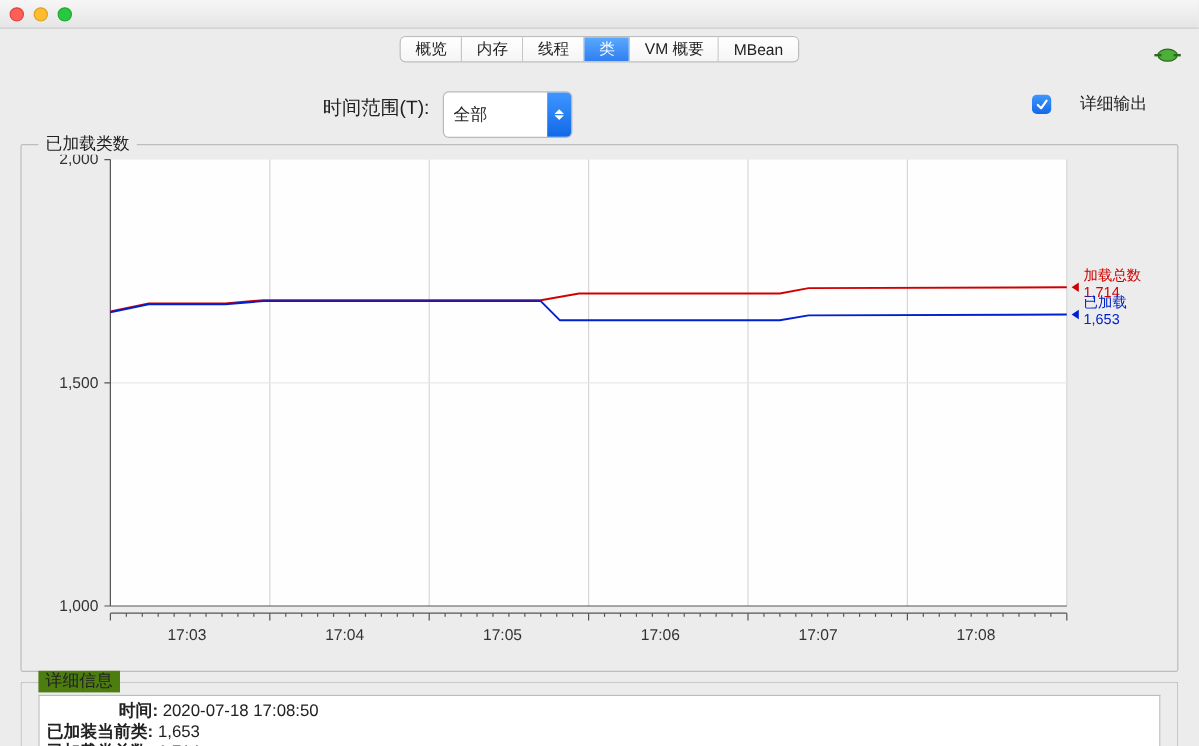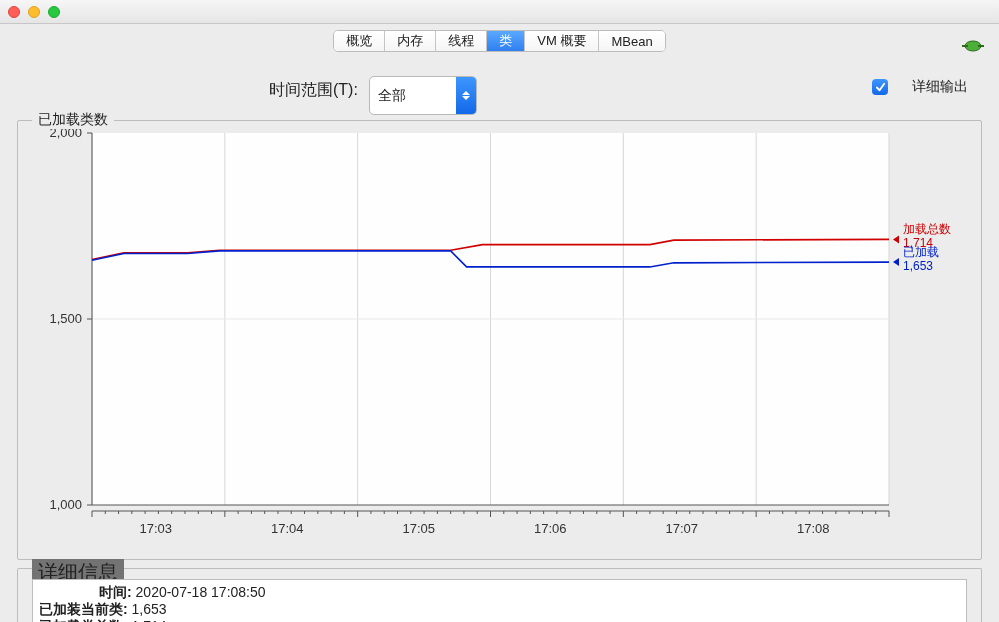--- a/index.html
+++ b/index.html
@@ -31,33 +31,33 @@
   .frame { position:absolute; left:13px; right:13px; top:38px; bottom:0; background:#ececec; }
 
   
   .controls { position:absolute; top:14px; left:0; right:0; height:28px; }
   .time-lbl { position:absolute; left:256px; top:4px; font-size:16px; }
   .select { position:absolute; left:356px; top:0; width:108px; height:39px; border:1px solid #b9b9b9; border-radius:5px; background:#fff; display:flex; align-items:center; }
   .select .txt { flex:1; padding:0 8px; font-size:14px; }
   .select .arrow { width:20px; height:100%; background:linear-gradient(#3e96ff,#1269e8); border-radius:0 4px 4px 0; display:flex; flex-direction:column; justify-content:center; align-items:center; gap:1px; }
   .select .arrow::before { content:""; border-left:4px solid transparent; border-right:4px solid transparent; border-bottom:4px solid #fff; }
   .select .arrow::after  { content:""; border-left:4px solid transparent; border-right:4px solid transparent; border-top:4px solid #fff; }
-  .detail-cb { position:absolute; right:18px; top:2px; display:flex; align-items:center; gap:24px; font-size:14px; }
+  .detail-cb { position:absolute; right:30px; top:2px; display:flex; align-items:center; gap:24px; font-size:14px; }
   .cb { width:16px; height:16px; border-radius:4px; background:linear-gradient(#3e96ff,#1269e8); display:flex; align-items:center; justify-content:center; }
   .cb svg { width:11px; height:11px; }
 
   
   .group { position:absolute; left:4px; right:4px; top:58px; height:440px; border:1px solid #bdbdbd; border-radius:2px; }
   .group-title { position:absolute; top:-10px; left:14px; background:#ececec; padding:0 6px; font-size:14px; }
   .chart-wrap { position:absolute; left:14px; right:14px; top:8px; bottom:14px; }
   .chart-svg { width:100%; height:100%; }
 
   
   .group2 { position:absolute; left:4px; right:4px; top:506px; bottom:0; border:1px solid #bdbdbd; border-top:1px solid #bdbdbd; border-bottom:none; border-radius:2px 2px 0 0; }
-  .group2-title { position:absolute; top:-10px; left:14px; background:#737373; padding:0 6px; font-size:20px; }
+  .group2-title { position:absolute; top:-10px; left:14px; background:#4d7c0f; padding:0 6px; font-size:14px; }
   .details-box { position:absolute; left:14px; right:14px; top:10px; bottom:0; background:#fff; border:1px solid #bdbdbd; border-bottom:none; padding:4px 6px; overflow:hidden; }
   .details-box .row { font-size:14px; line-height:17px; white-space:pre; font-family: Arial, sans-serif; }
   .details-box .row .lbl { font-weight:bold; }
   .details-box .row.indent { padding-left:60px; }
 
   
   .axis-text { font-size:13px; fill:#333; }
   .legend-red { font-size:12px; fill:#cc0000; }
   .legend-blue { font-size:12px; fill:#0020cc; }
 </style>

